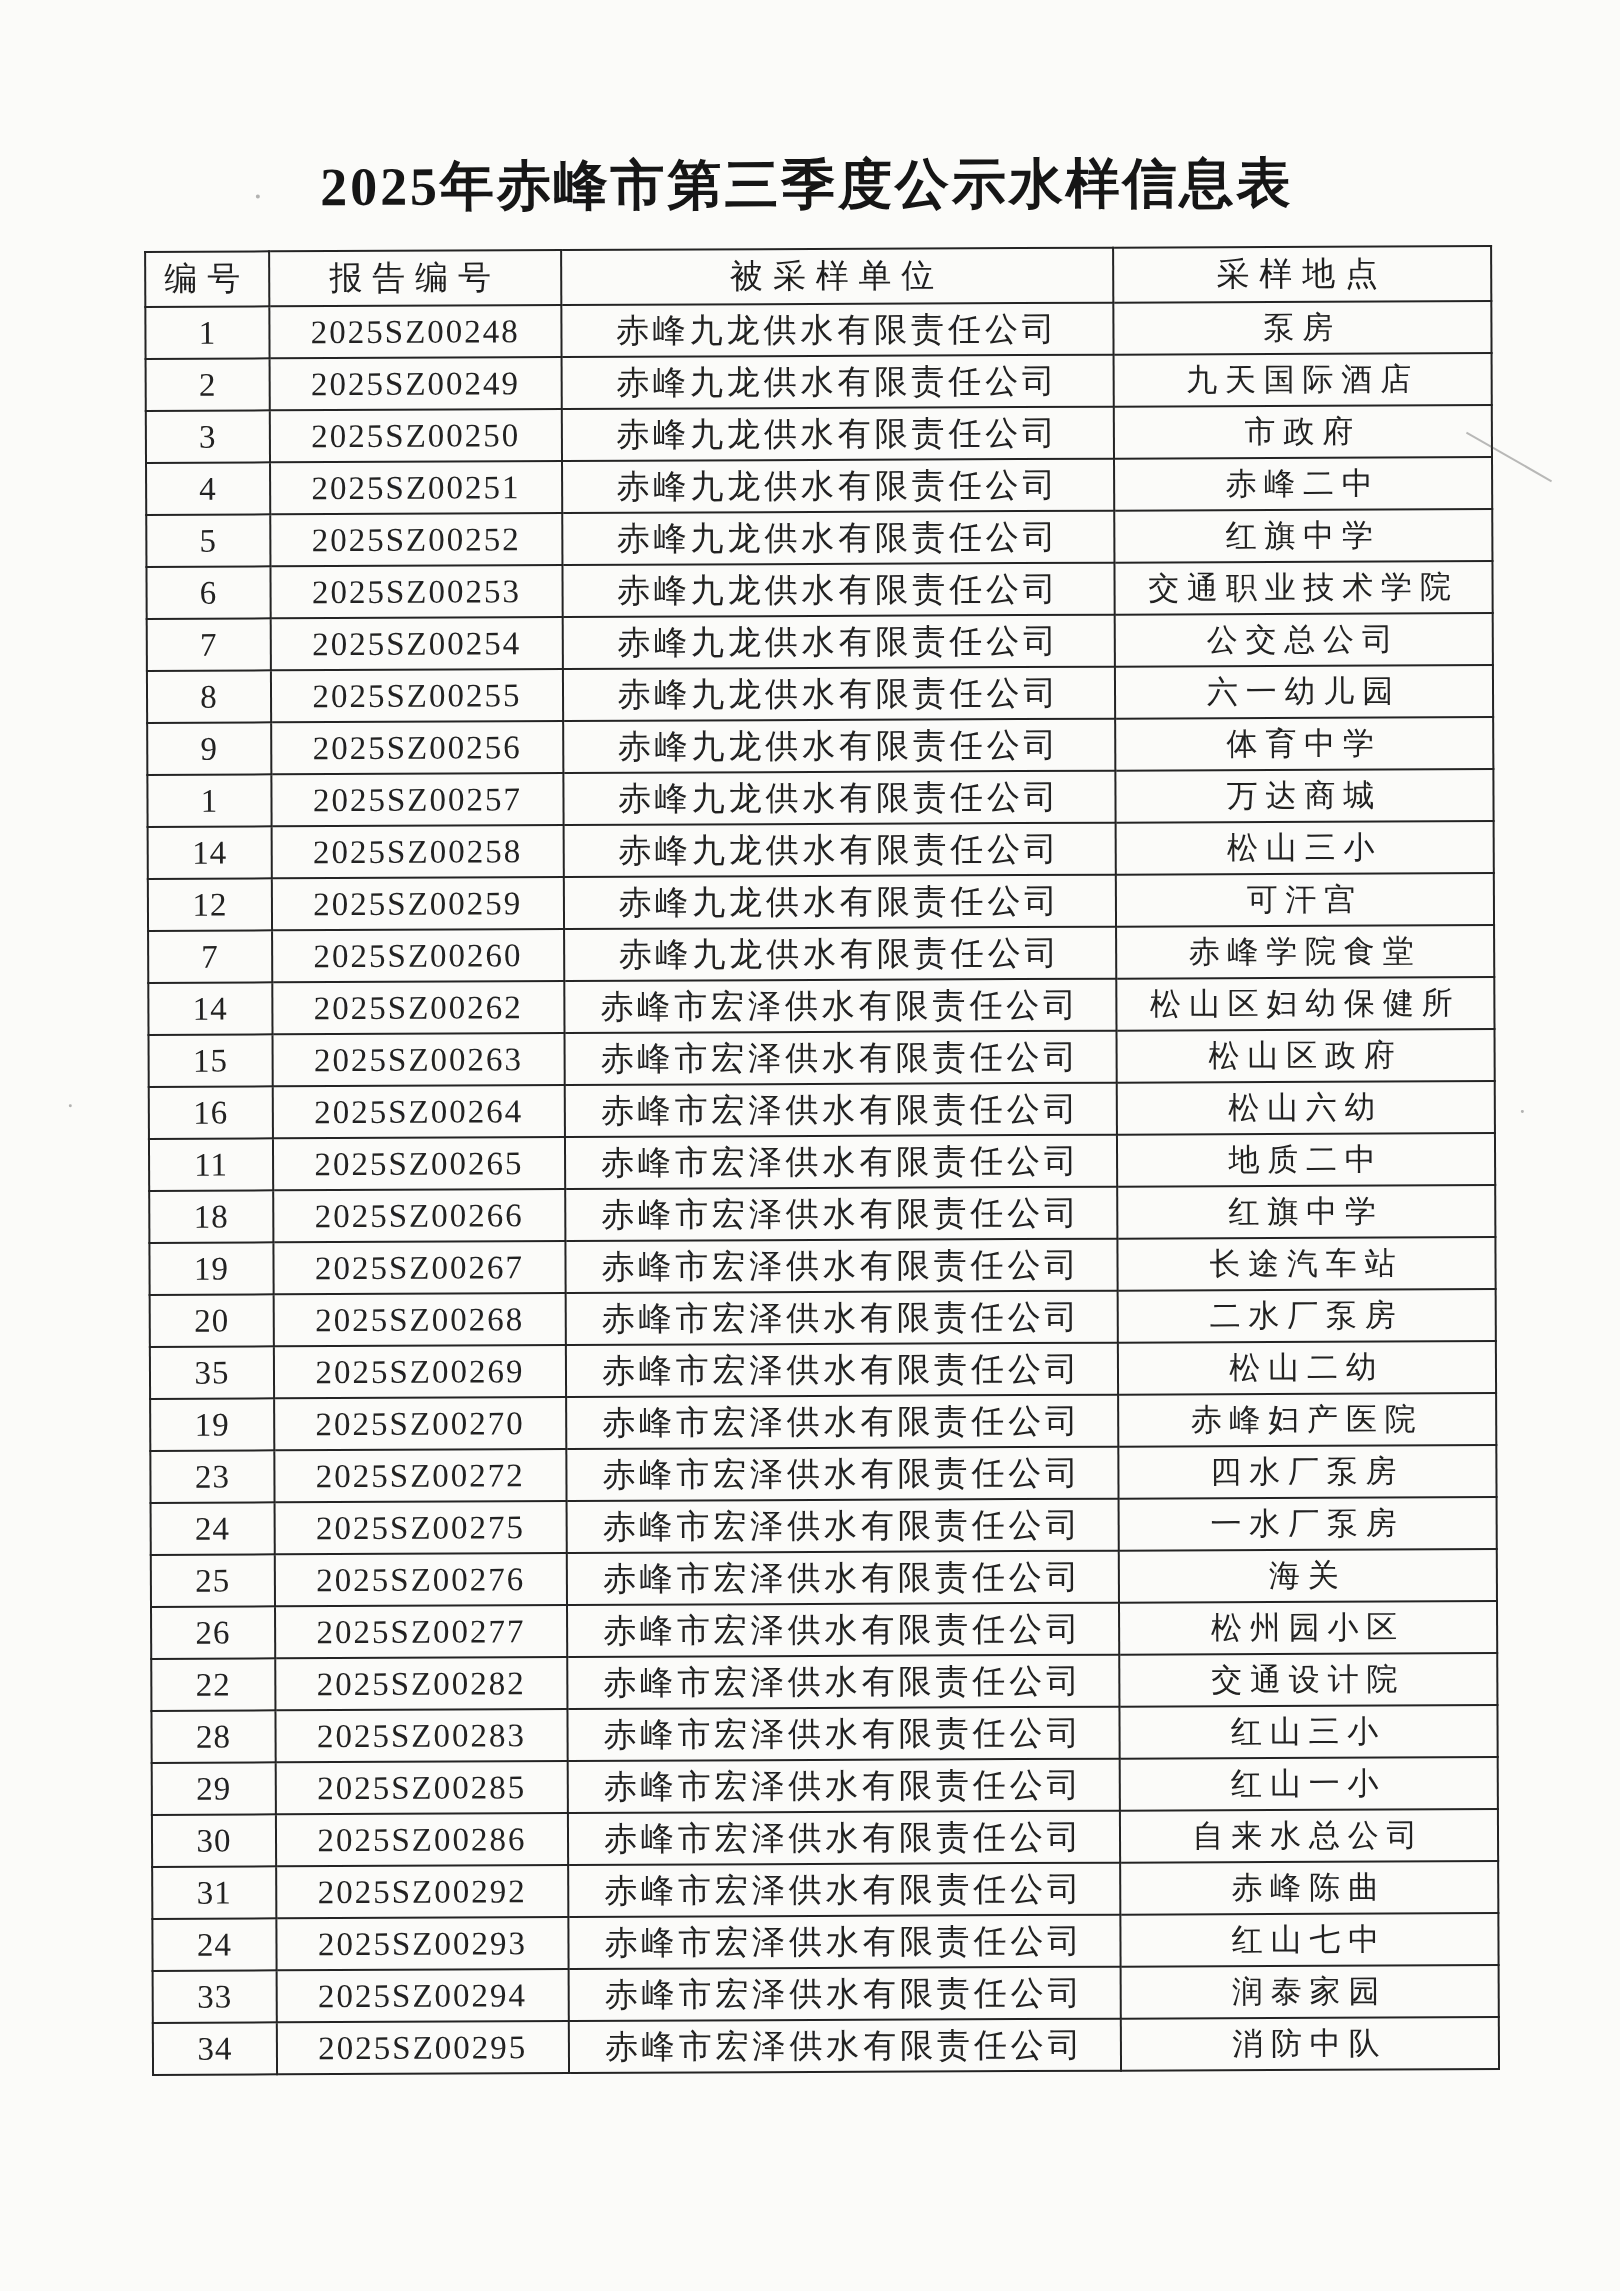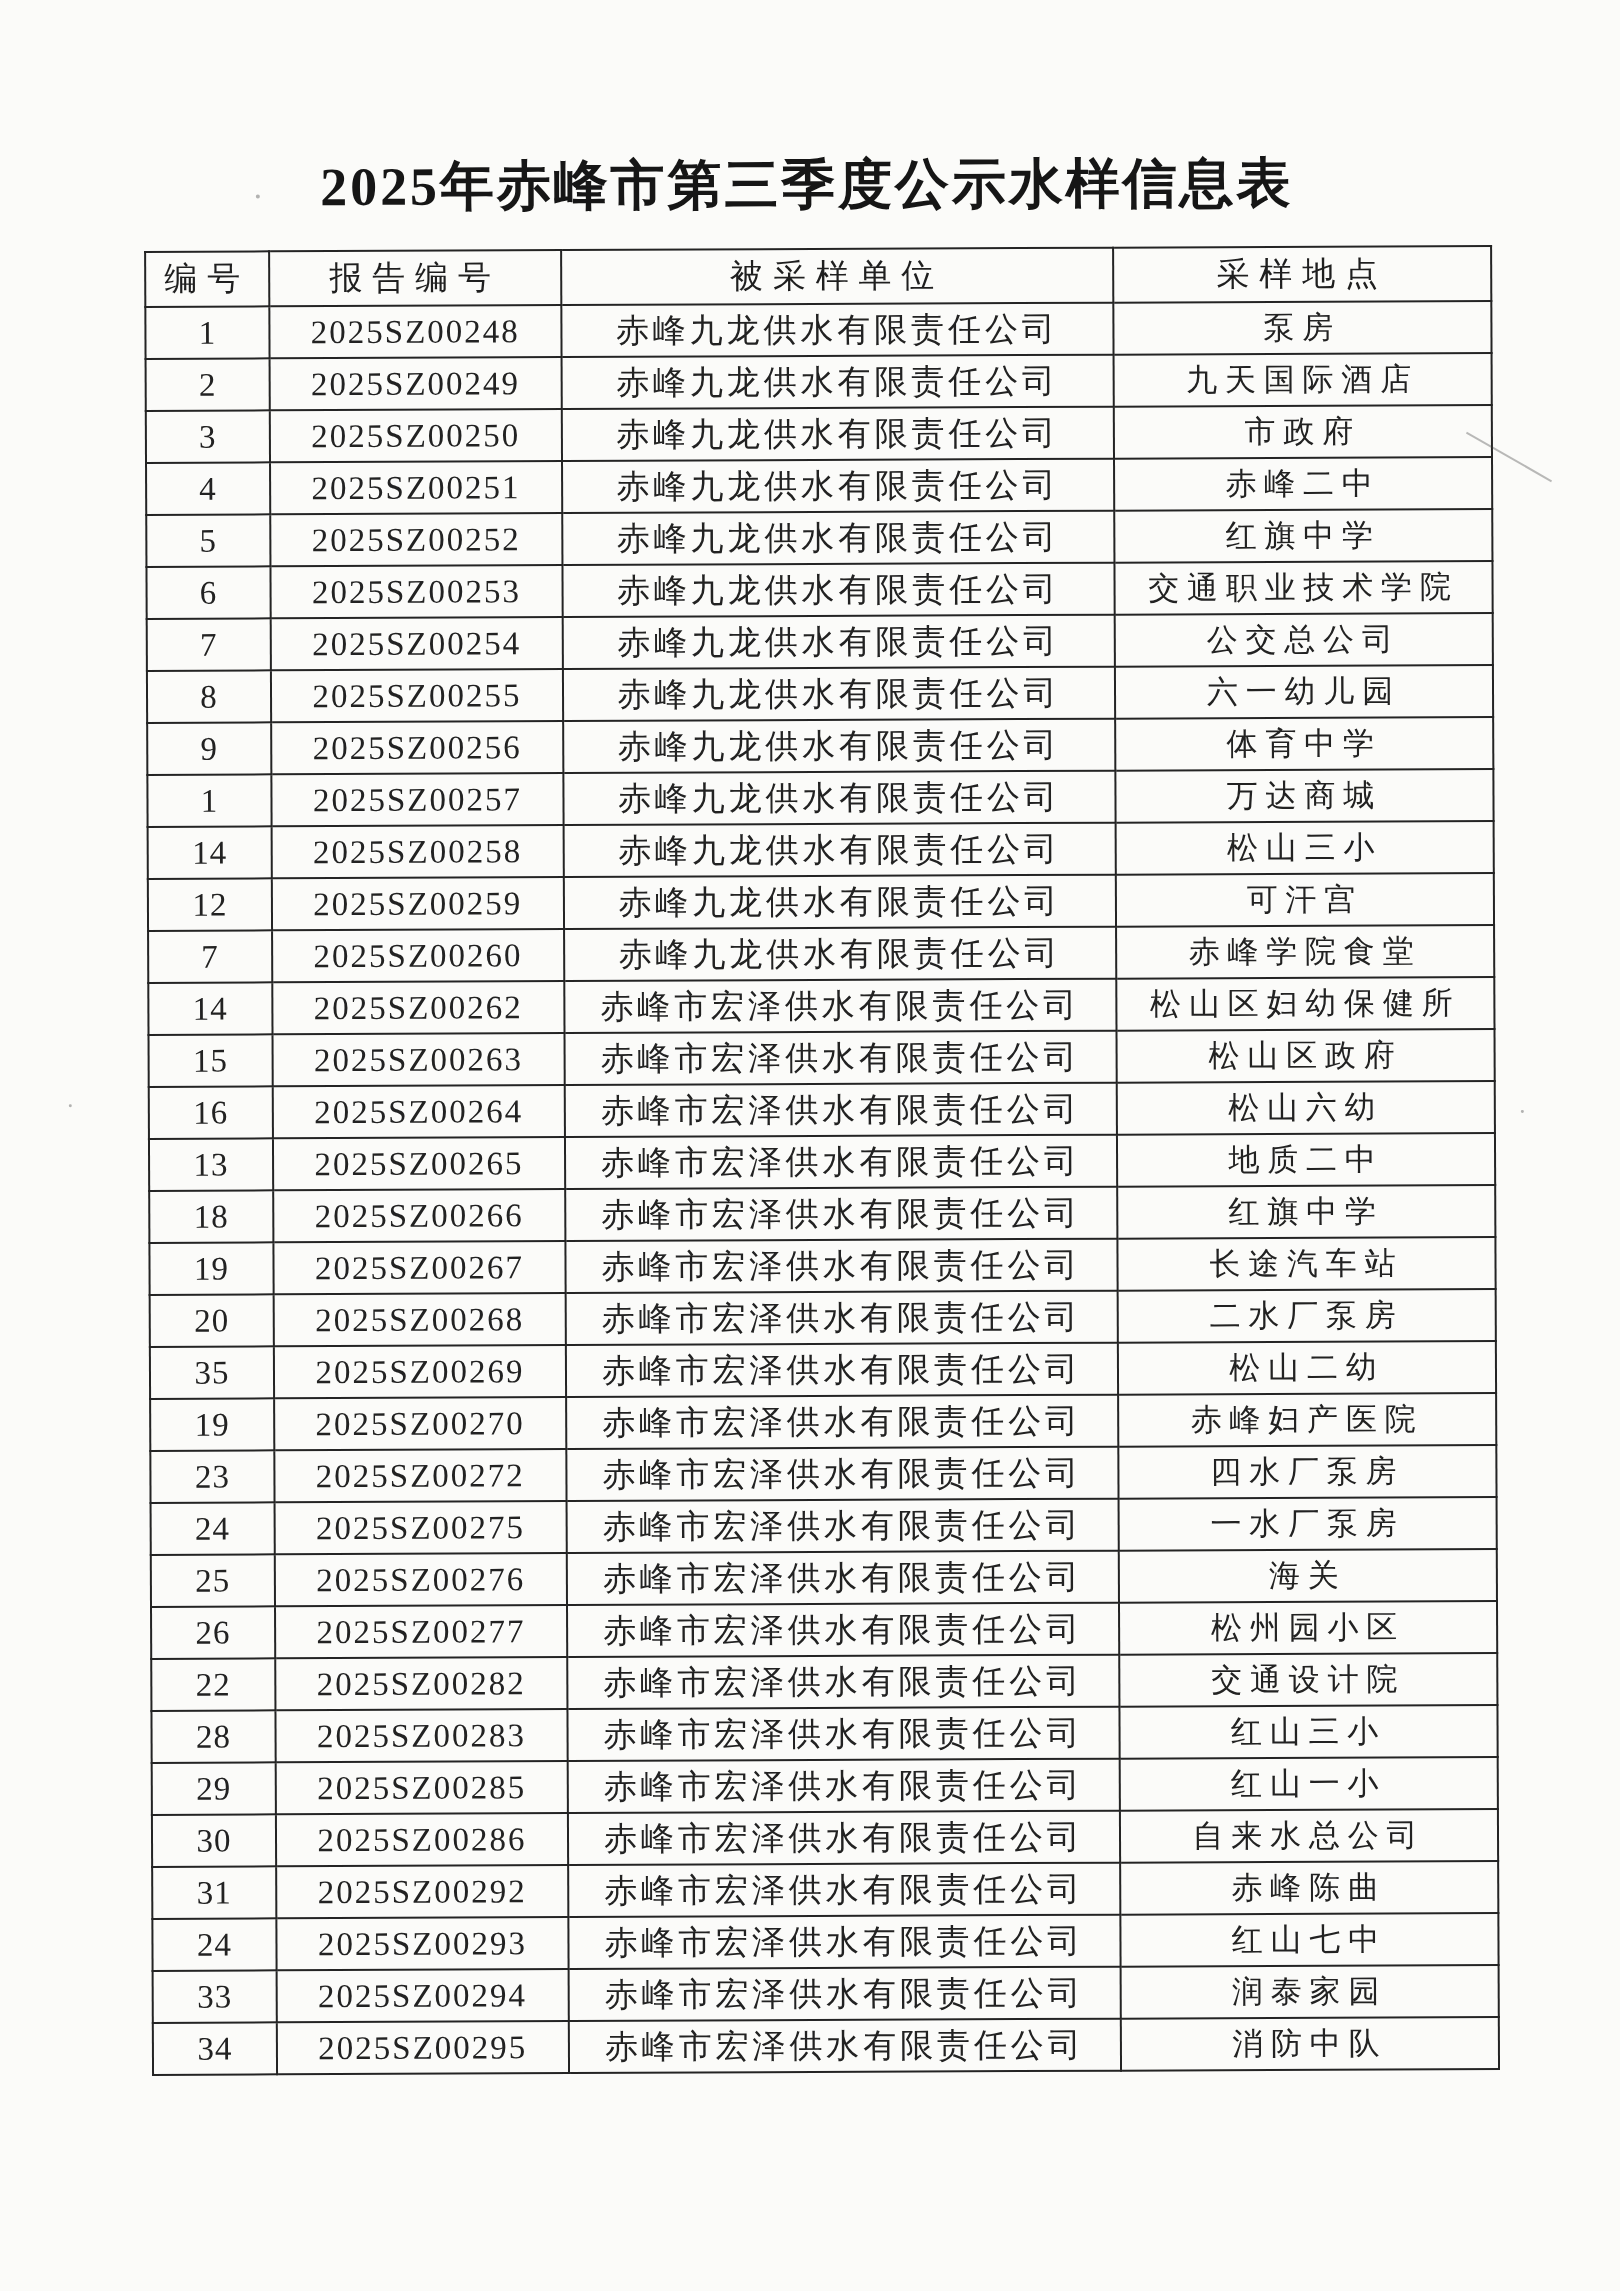--- a/index.html
+++ b/index.html
@@ -204,21 +204,21 @@
           <td class="c2">赤峰市宏泽供水有限责任公司</td>
           <td class="c3">松山区政府</td>
         </tr>
         <tr>
           <td class="c0">16</td>
           <td class="c1">2025SZ00264</td>
           <td class="c2">赤峰市宏泽供水有限责任公司</td>
           <td class="c3">松山六幼</td>
         </tr>
         <tr>
-          <td class="c0">13</td>
+          <td class="c0">11</td>
           <td class="c1">2025SZ00265</td>
           <td class="c2">赤峰市宏泽供水有限责任公司</td>
           <td class="c3">地质二中</td>
         </tr>
         <tr>
           <td class="c0">18</td>
           <td class="c1">2025SZ00266</td>
           <td class="c2">赤峰市宏泽供水有限责任公司</td>
           <td class="c3">红旗中学</td>
         </tr>

